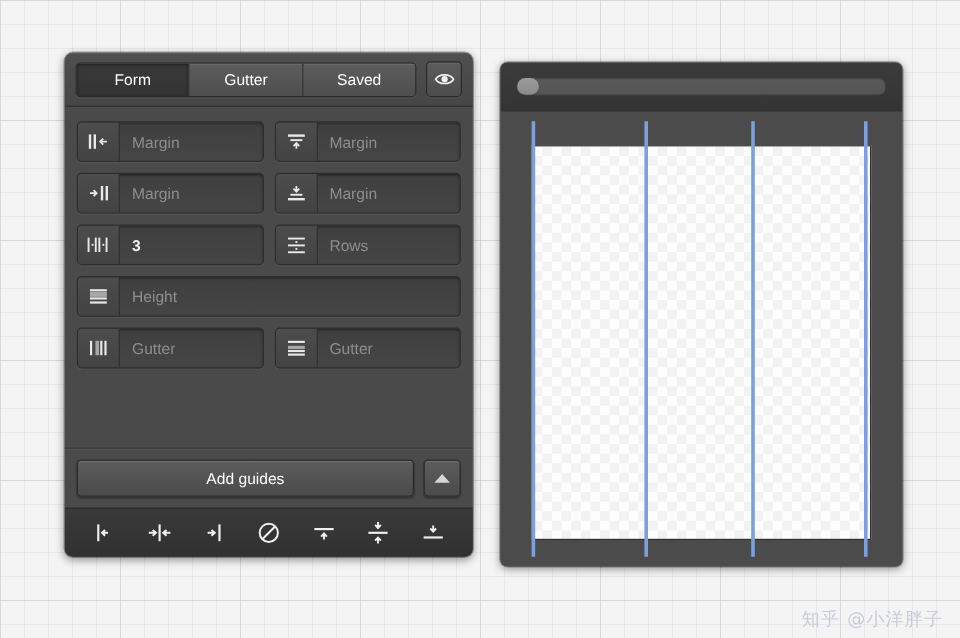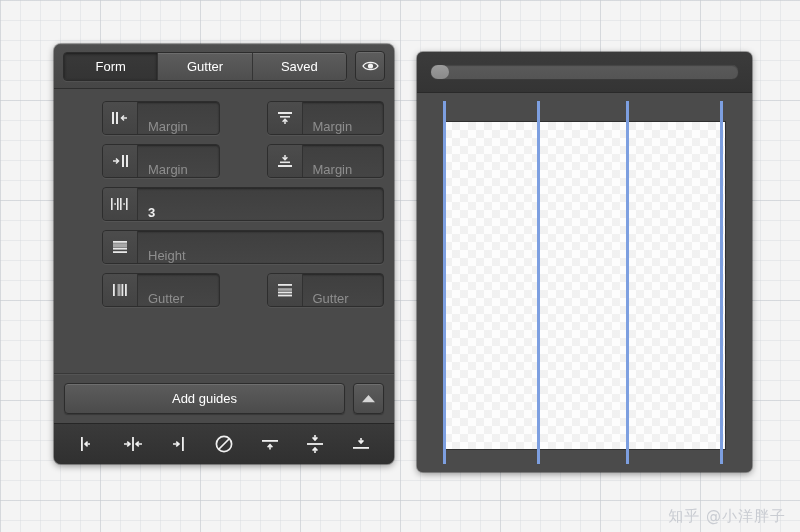--- a/index.html
+++ b/index.html
@@ -108,23 +108,22 @@
     margin-bottom: 9px;
   }
   .field {
     flex: 1;
     height: 32px;
     border-radius: 4px;
     background: linear-gradient(#3f3f3f, #454545);
     border: 1px solid #2d2d2d;
     box-shadow: inset 0 1px 2px rgba(0,0,0,0.45), 0 1px 0 rgba(255,255,255,0.06);
     display: flex;
-    align-items: flex-end;
+    align-items: center;
     overflow: hidden;
-    margin-left: 38px;
   }
   .field-icon {
     width: 34px;
     height: 100%;
     flex: 0 0 34px;
     display: flex;
     align-items: center;
     justify-content: center;
     border-right: 1px solid #313131;
     background: linear-gradient(#4c4c4c, #434343);
@@ -357,20 +356,32 @@
               <rect x="2" y="2" width="1.6" height="12" fill="#e8e8e8"></rect>
               <rect x="8" y="2" width="1.6" height="12" fill="#e8e8e8"></rect>
               <rect x="11" y="2" width="1.6" height="12" fill="#e8e8e8"></rect>
               <rect x="17" y="2" width="1.6" height="12" fill="#e8e8e8"></rect>
               <rect x="5.3" y="7.2" width="1.6" height="1.6" fill="#e8e8e8"></rect>
               <rect x="14.3" y="7.2" width="1.6" height="1.6" fill="#e8e8e8"></rect>
             </svg>
           </span>
           <span class="field-text has-value">3</span>
         </div>
+        <div class="field">
+          <span class="field-icon">
+            <svg width="20" height="17" viewBox="0 0 20 17">
+              <rect x="3" y="2" width="14" height="1.6" fill="#e8e8e8"></rect>
+              <rect x="3" y="7.7" width="14" height="1.6" fill="#e8e8e8"></rect>
+              <rect x="3" y="13.4" width="14" height="1.6" fill="#e8e8e8"></rect>
+              <rect x="9.2" y="4.9" width="1.6" height="1.6" fill="#e8e8e8"></rect>
+              <rect x="9.2" y="10.6" width="1.6" height="1.6" fill="#e8e8e8"></rect>
+            </svg>
+          </span>
+          <span class="field-text">Rows</span>
+        </div>
       </div>
 
       <div class="field-row">
         <div class="field">
           <span class="field-icon">
             <svg width="20" height="16" viewBox="0 0 20 16">
               <rect x="3" y="2" width="14" height="1.8" fill="#e8e8e8"></rect>
               <rect x="3" y="4.2" width="14" height="4.2" fill="#a8a8a8"></rect>
               <rect x="3" y="8.8" width="14" height="1.8" fill="#e8e8e8"></rect>
               <rect x="3" y="12.2" width="14" height="1.8" fill="#e8e8e8"></rect>

